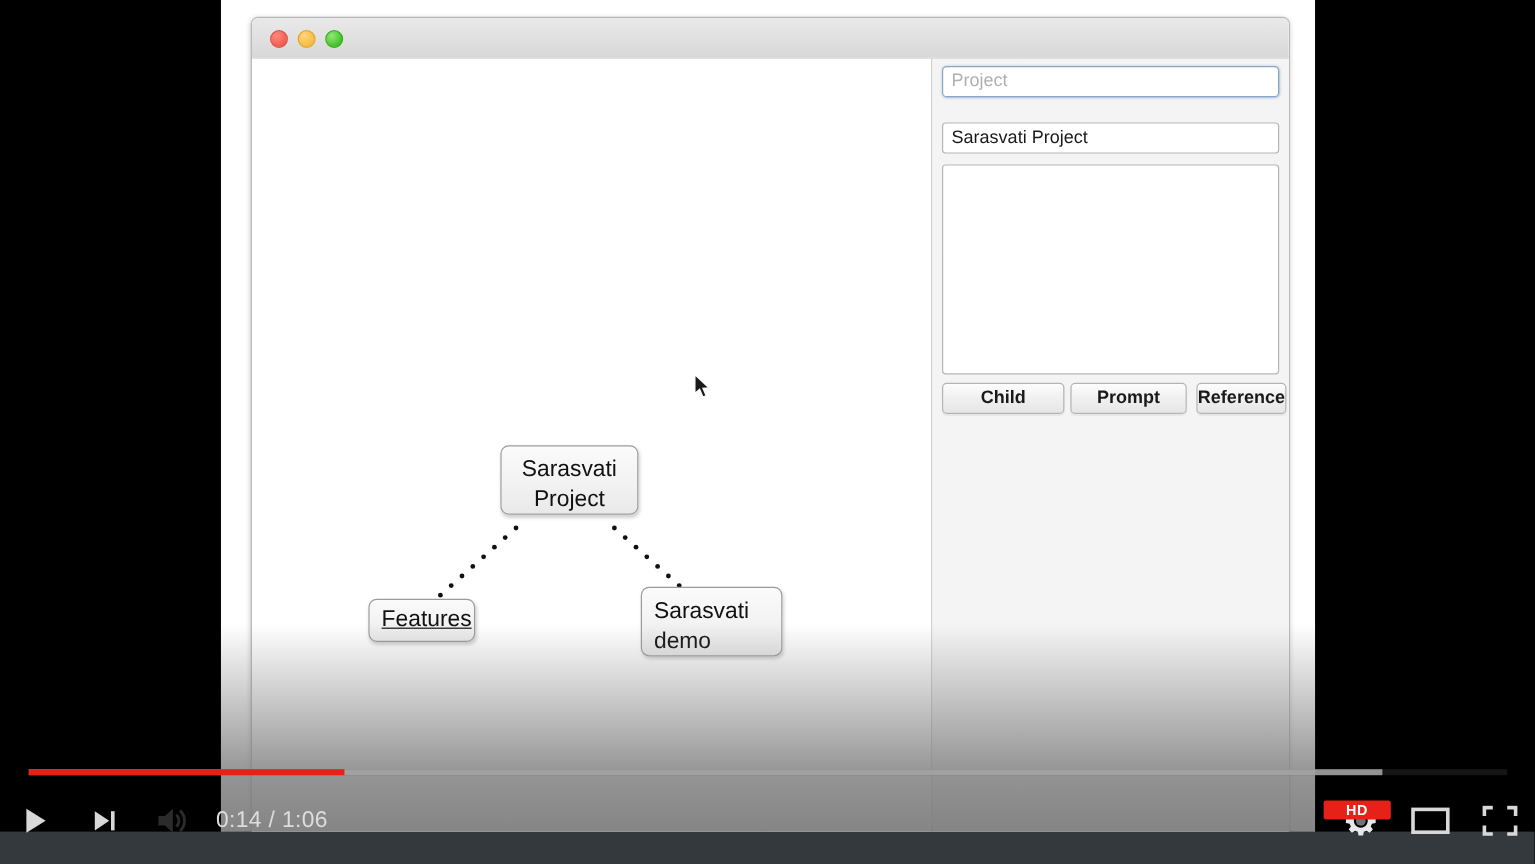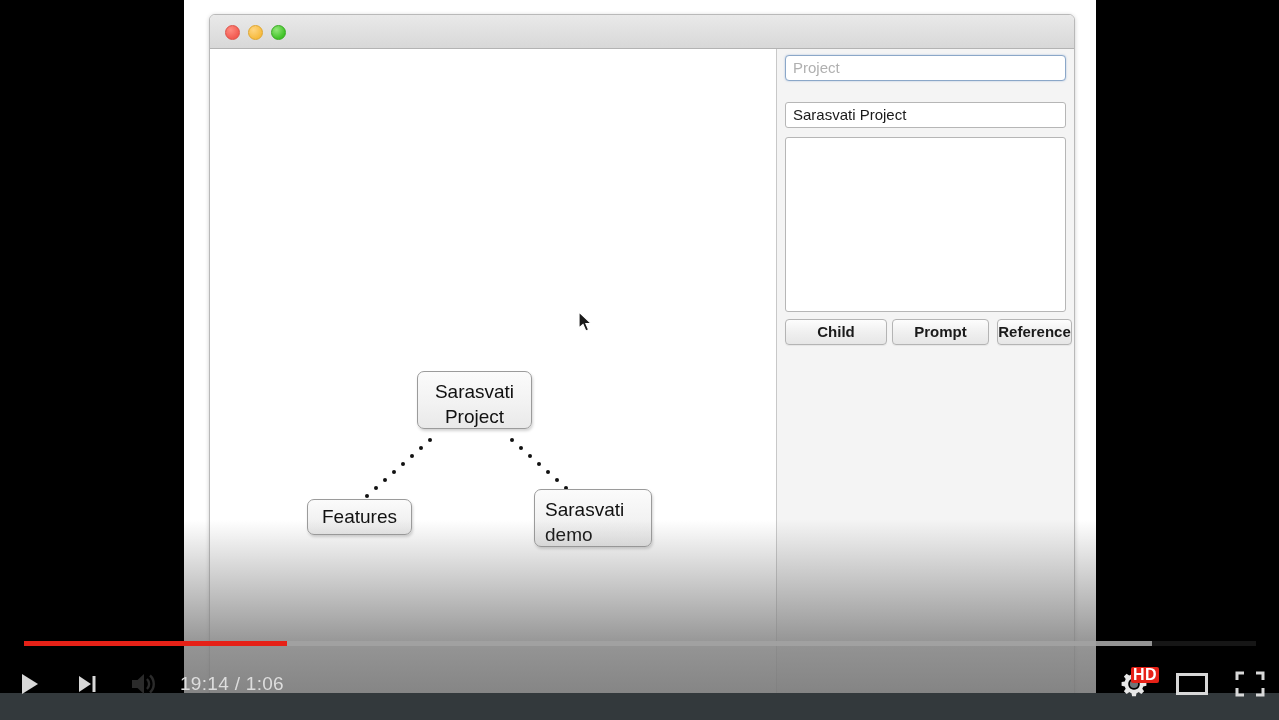--- a/index.html
+++ b/index.html
@@ -98,21 +98,21 @@
     border: 1px solid #9b9b9b;
     border-radius: 7px;
     box-shadow: 1px 2px 3px rgba(0,0,0,0.18);
     color: #111;
     font-size: 19px;
     line-height: 25px;
     padding: 7px 10px 8px 10px;
     white-space: pre-line;
   }
   #node-root     { left: 207px; top: 322px; width: 115px; height: 58px; text-align: center; }
-  #node-features { left: 97px;  top: 450px; width: 105px; height: 36px; text-align: center; line-height: 22px; padding-top: 6px; }
+  #node-features { left: 97px;  top: 450px; width: 89px; height: 36px; text-align: center; line-height: 22px; padding-top: 6px; text-decoration: underline; }
   #node-demo     { left: 324px; top: 440px; width: 118px; height: 58px; text-align: left; }
 
   .dot {
     position: absolute;
     width: 4px;
     height: 4px;
     background: #111;
     border-radius: 50%;
   }
 
@@ -260,24 +260,24 @@
     display: flex;
     align-items: center;
     height: 58px;
   }
   .hd-badge {
     position: absolute;
     right: 4px;
     top: 12px;
     background: #e62117;
     color: #fff;
-    font-size: 16px;
+    font-size: 12px;
     font-weight: bold;
     line-height: 14px;
-    padding: 1px 2px;
+    padding: 1px 19px;
     border-radius: 2px;
     letter-spacing: 0.5px;
   }
 </style>
 </head>
 <body>
 
 <div id="player">
 
   <div id="video-area">
@@ -362,21 +362,21 @@
         <rect x="17.5" y="4" width="3" height="16" fill="#d8d8d8"></rect>
       </svg>
     </div>
     <div class="ctl">
       <svg width="32" height="28" viewBox="0 0 32 28">
         <path d="M3,10 L8.5,10 L15,4 L15,24 L8.5,18 L3,18 Z" fill="#2b2b2b"></path>
         <path d="M18,9 A7,7 0 0 1 18,19" fill="none" stroke="#2b2b2b" stroke-width="2.4"></path>
         <path d="M21,5.5 A11.5,11.5 0 0 1 21,22.5" fill="none" stroke="#2b2b2b" stroke-width="2.4"></path>
       </svg>
     </div>
-    <div id="time-display">19:14 / 1:06</div>
+    <div id="time-display">0:14 / 1:06</div>
   </div>
 
   <div id="controls-right">
     <div class="ctl">
       <svg width="28" height="28" viewBox="0 0 28 28">
         <path d="M14,8.2 a5.8,5.8 0 1 0 0.01,0 z M12.1,1.5 h3.8 l0.6,3.1 2.3,1 2.6,-1.8 2.7,2.7 -1.8,2.6 1,2.3 3.1,0.6 v3.8 l-3.1,0.6 -1,2.3 1.8,2.6 -2.7,2.7 -2.6,-1.8 -2.3,1 -0.6,3.1 h-3.8 l-0.6,-3.1 -2.3,-1 -2.6,1.8 -2.7,-2.7 1.8,-2.6 -1,-2.3 -3.1,-0.6 v-3.8 l3.1,-0.6 1,-2.3 -1.8,-2.6 2.7,-2.7 2.6,1.8 2.3,-1 z" fill="#e8e8e8" fill-rule="evenodd"></path>
         <circle cx="14" cy="14" r="4.1" fill="#6e7478"></circle>
       </svg>
       <span class="hd-badge">HD</span>
     </div>

